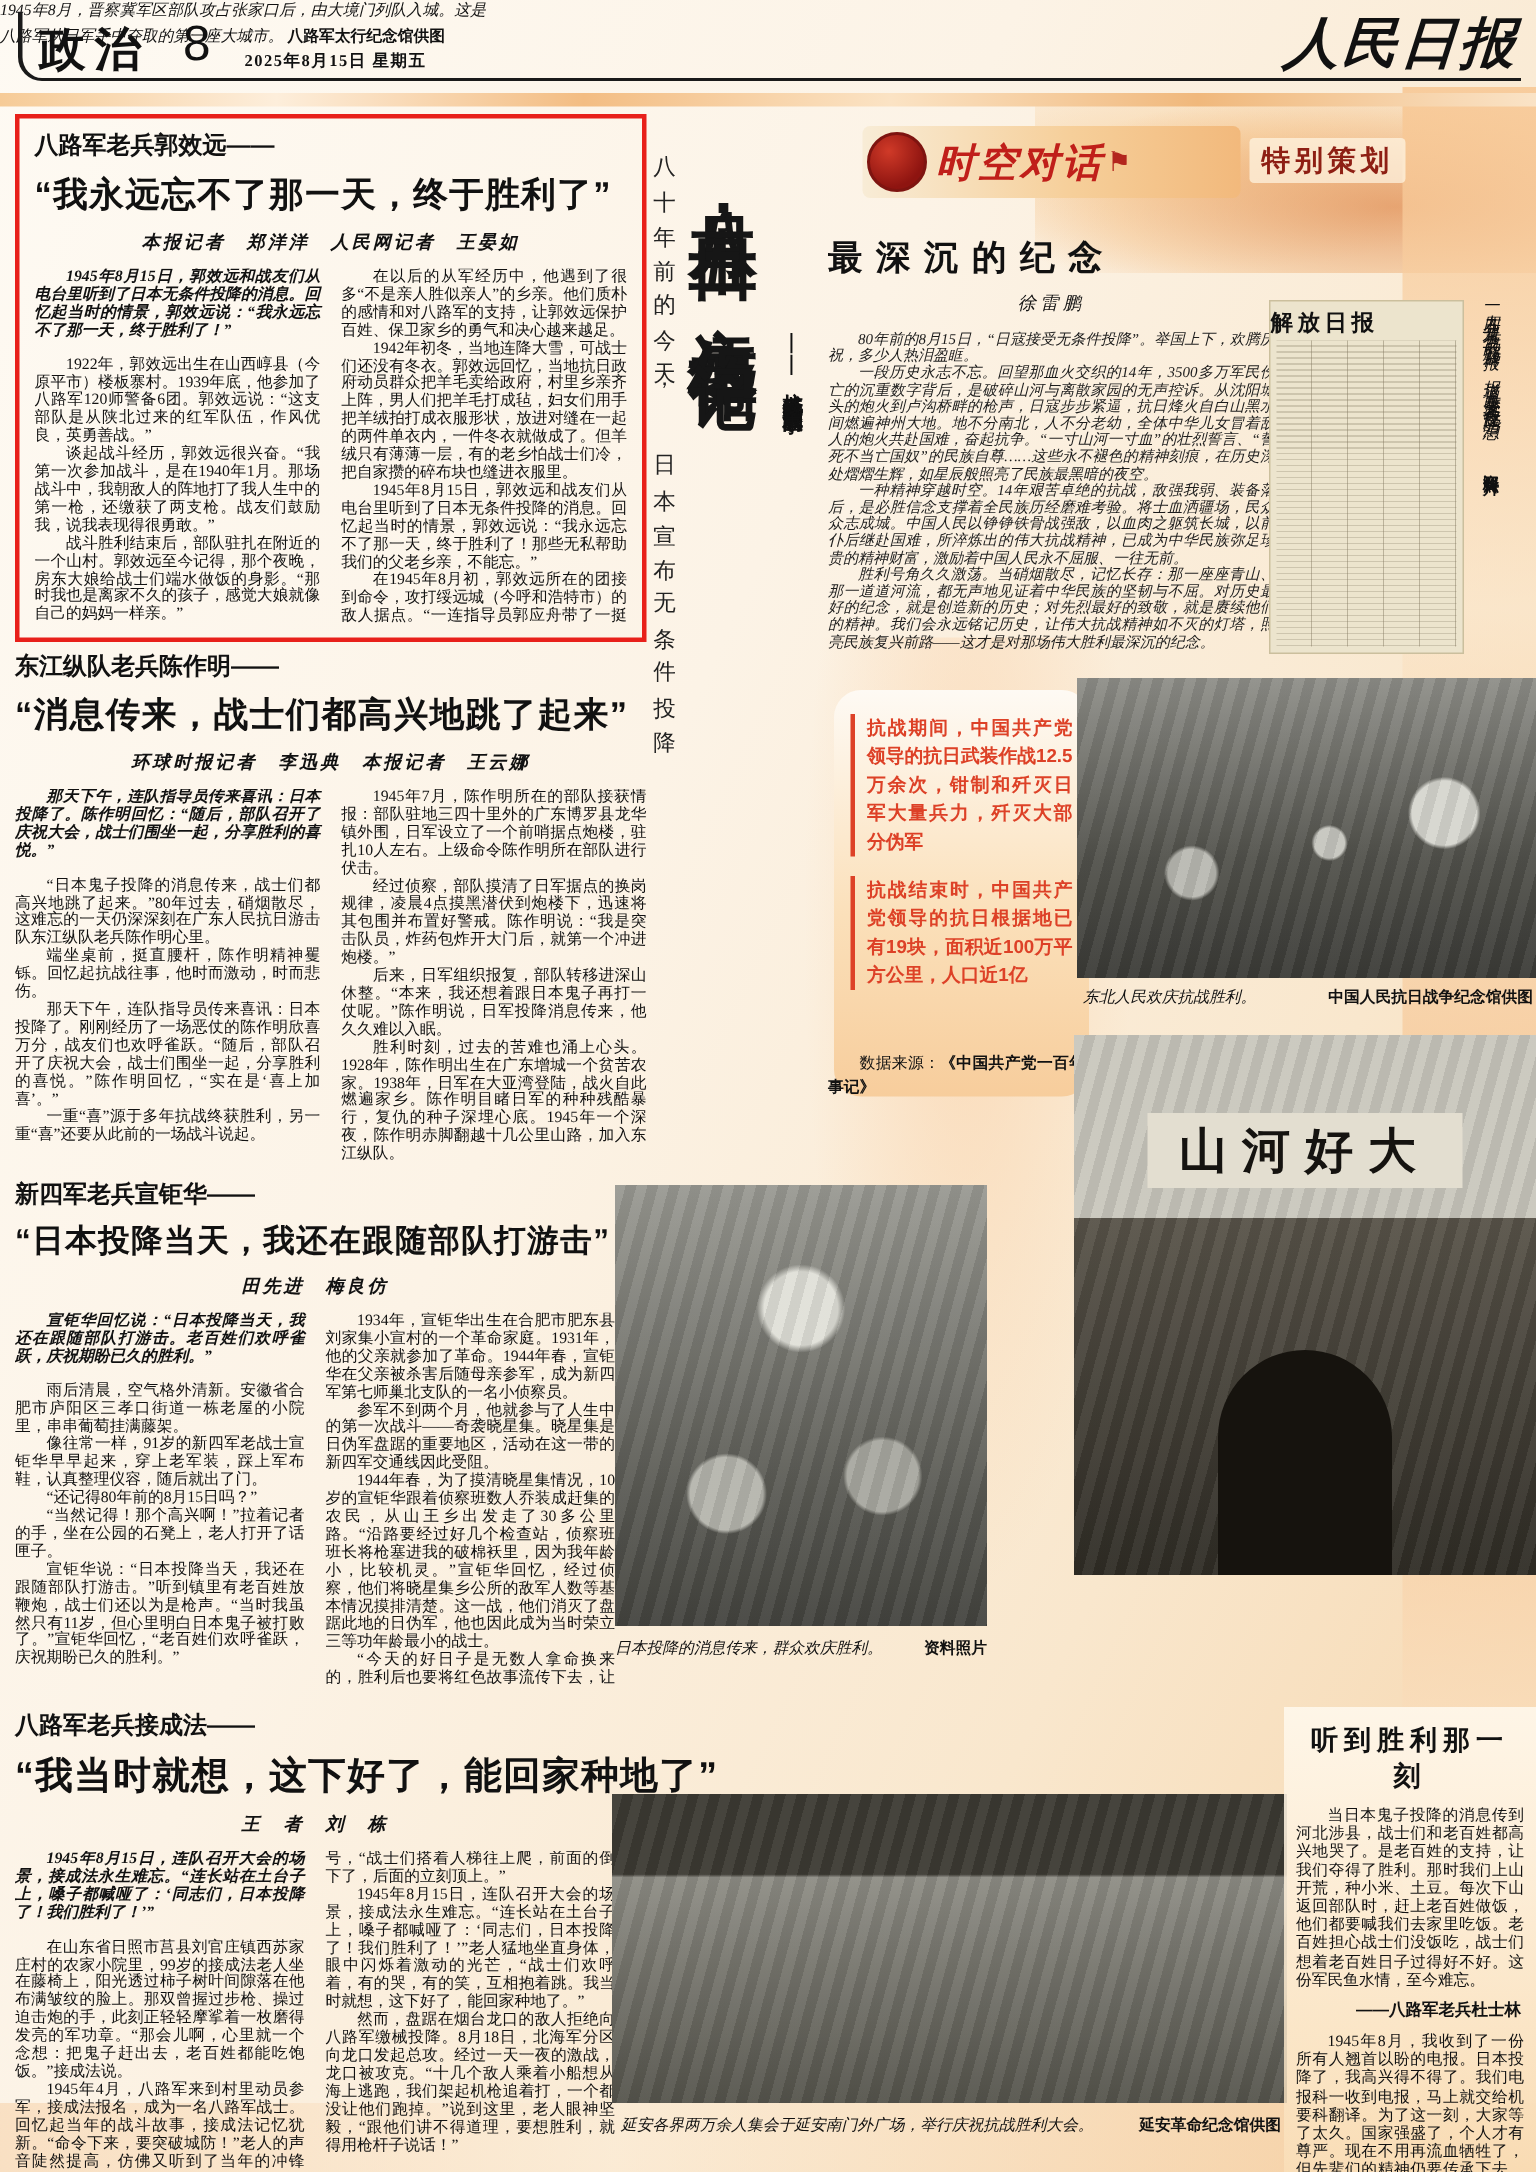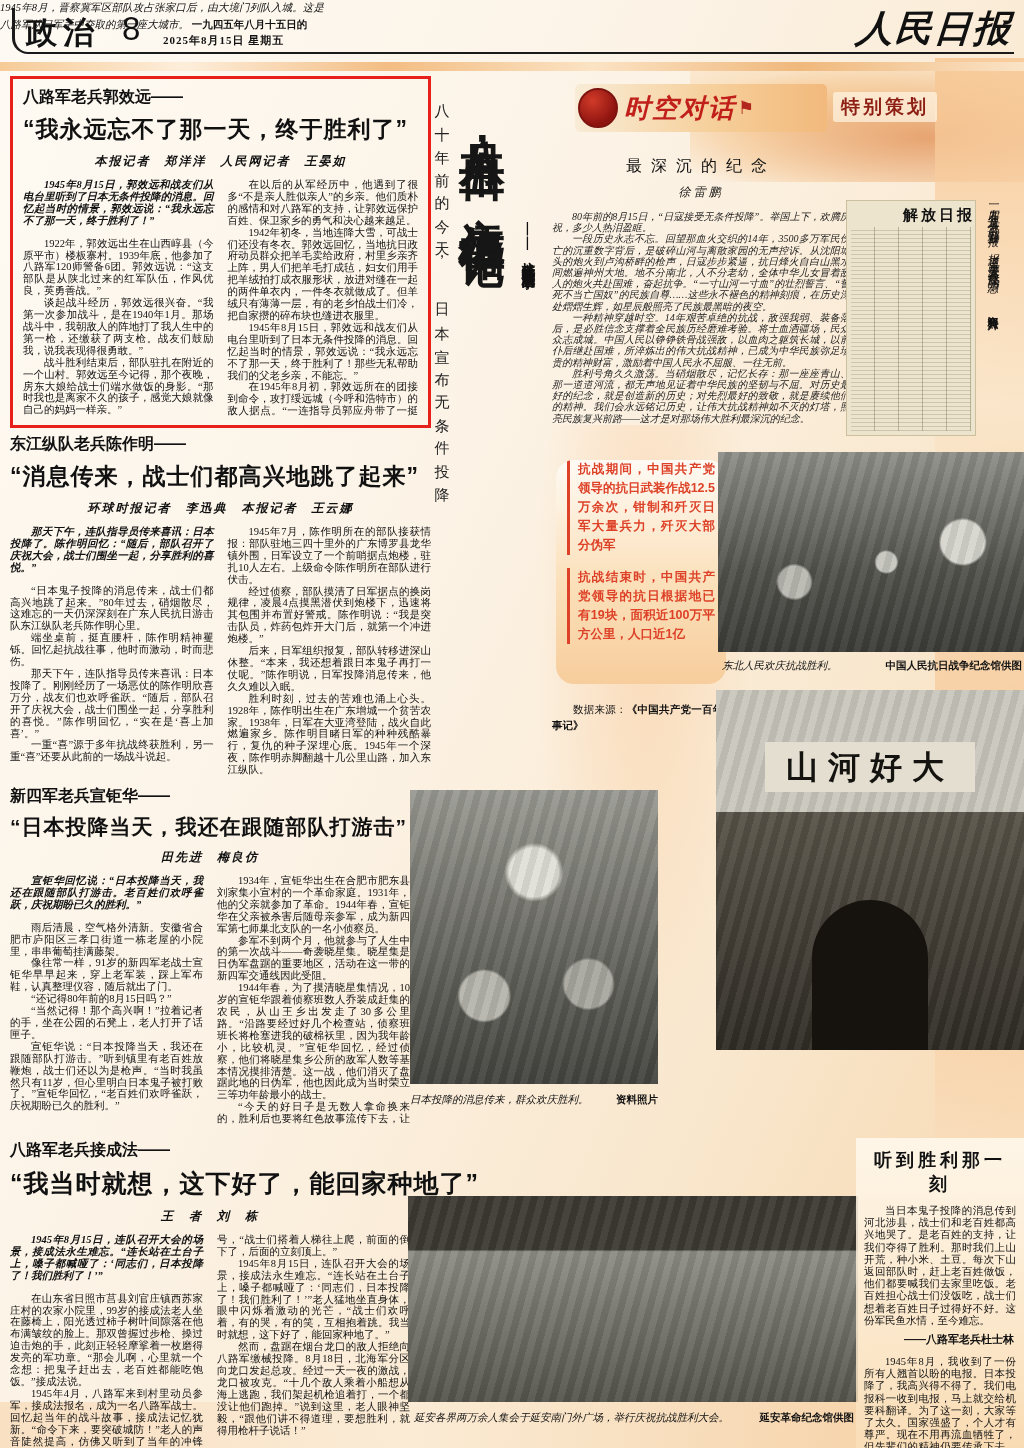--- a/index.html
+++ b/index.html
@@ -72,43 +72,43 @@
     background:radial-gradient(circle at 35% 30%, #d03a28, #8e1410 70%); border:2px solid #7e1410; }
   .banner-title { font-family:"Liberation Serif",serif; font-weight:700; font-style:italic;
     font-size:26px; color:#c01f1a; letter-spacing:2px; margin-left:6px; }
   .flag-glyph { color:#b3261e; font-size:18px; margin-left:2px; }
   .banner-tag { position:absolute; left:258px; top:12px; font-family:"Liberation Sans",sans-serif;
     font-weight:700; font-size:19px; color:#8e1f14; letter-spacing:3px;
     background:rgba(255,246,230,.7); padding:2px 8px; border-radius:3px; }
 
   
   .memorial { position:absolute; left:552px; top:156px; width:298px; }
-  .memorial .title { font-family:"Liberation Serif",serif; font-weight:400; font-size:16px;
-    text-align:center; letter-spacing:9px; }
+  .memorial .title { font-family:"Liberation Serif",serif; font-weight:700; font-size:23px;
+    letter-spacing:9px; }
   .memorial .author { font-style:italic; font-size:12px; text-align:center; margin-top:7px; letter-spacing:3px; }
   .memorial .m-body { margin-top:10px; height:228px; overflow:hidden; text-align:justify;
     font-style:italic; font-size:10px; line-height:11.2px; color:#1c1c1c; }
   .memorial .m-body p { text-indent:2em; }
 
   
   .np-fig { position:absolute; left:846px; top:192px; width:178px; height:248px; }
   .np { position:absolute; left:0; top:8px; width:130px; height:236px; background:#ece4cd;
     border:1px solid #cbbf9d; overflow:hidden; }
-  .np-mast { font-weight:700; font-size:15px; text-align:right; padding-top:5px; letter-spacing:3px;
+  .np-mast { font-weight:700; font-size:15px; text-align:left; padding-top:5px; letter-spacing:3px;
     font-family:"Liberation Serif",serif; }
   .np-lines { position:absolute; left:4px; right:4px; top:26px; bottom:4px;
     background:repeating-linear-gradient(0deg, rgba(70,58,34,.28) 0 1px, transparent 1px 4px),
                repeating-linear-gradient(90deg, transparent 0 23px, rgba(70,58,34,.45) 23px 24px); opacity:.65; }
   .np-cap { position:absolute; left:137px; top:6px; height:238px; writing-mode:vertical-lr;
     font-style:italic; font-size:11px; letter-spacing:2px; line-height:19px; }
   .np-cap b { font-style:normal; letter-spacing:1px; margin-top:14px; }
 
   
-  .stats { position:absolute; left:556px; top:460px; width:170px; height:224px; border-radius:18px;
-    background:linear-gradient(180deg,#fefaf4, #fbe0ba 55%, #f7cd9c); padding:0 11px; overflow:hidden; }
+  .stats { position:absolute; left:556px; top:460px; width:170px; height:271px; border-radius:18px;
+    background:linear-gradient(180deg,#fefaf4, #fbe0ba 55%, #f7cd9c); padding:16px 11px; overflow:hidden; }
   .stat-item { color:#dd4127; font-family:"Liberation Sans",sans-serif; font-weight:600;
     font-size:12.5px; line-height:1.52; border-left:3px solid #dd4127; padding-left:8px; margin-bottom:13px;
     text-align:justify; }
   .source { position:absolute; left:552px; top:702px; width:182px; font-size:10.5px; line-height:1.5;
     text-align:justify; text-indent:2em; }
   .source b { font-family:"Liberation Sans",sans-serif; }
   .editors { position:absolute; left:552px; top:748px; width:182px; font-size:10.5px; line-height:1.7; }
   .editors .l2 { padding-left:34px; }
   .editors b { font-family:"Liberation Sans",sans-serif; }
 
@@ -238,21 +238,21 @@
     <span class="credit">中国人民抗日战争纪念馆供图</span>
   </div>
 
   <figure class="photo ph-gate">
     <div class="gate-wall"></div>
     <div class="gate-plaque">山河好大</div>
     <div class="gate-arch"></div>
   </figure>
   <p class="cap-gate">
     <span class="cap">1945年8月，晋察冀军区部队攻占张家口后，由大境门列队入城。这是八路军从日军手中夺取的第一座大城市。</span>
-    <span class="credit">一九四五年八月十五日的</span>
+    <span class="credit">八路军太行纪念馆供图</span>
   </p>
 
   <section class="article a2">
     <div class="kicker">东江纵队老兵陈作明——</div>
     <h2 class="headline">“消息传来，战士们都高兴地跳了起来”</h2>
     <div class="byline">环球时报记者　李迅典　本报记者　王云娜</div>
     <div class="article-body">
       <p class="lead">那天下午，连队指导员传来喜讯：日本投降了。陈作明回忆：“随后，部队召开了庆祝大会，战士们围坐一起，分享胜利的喜悦。”</p>
       <p>“日本鬼子投降的消息传来，战士们都高兴地跳了起来。”80年过去，硝烟散尽，这难忘的一天仍深深刻在广东人民抗日游击队东江纵队老兵陈作明心里。</p>
       <p>端坐桌前，挺直腰杆，陈作明精神矍铄。回忆起抗战往事，他时而激动，时而悲伤。</p>

